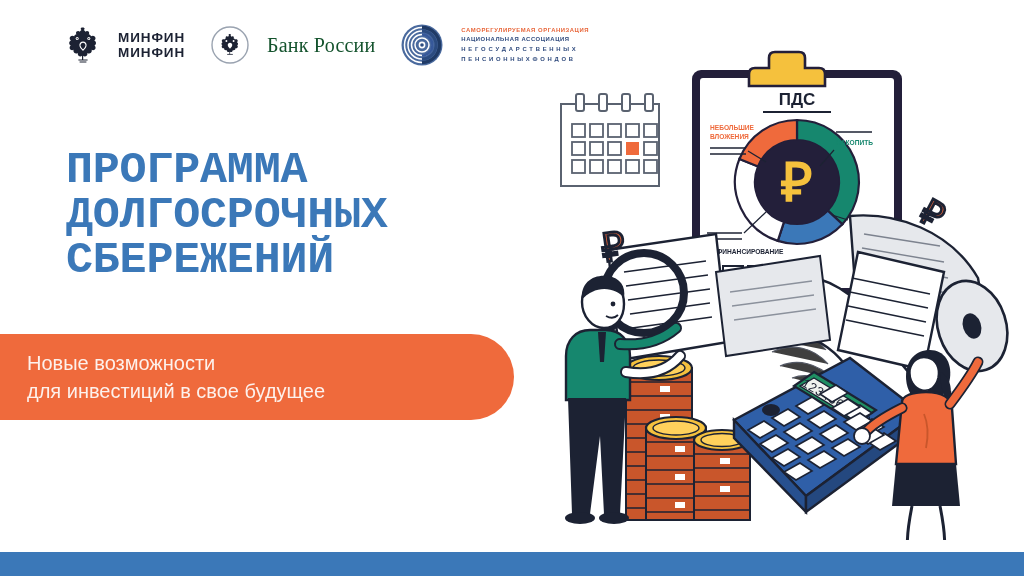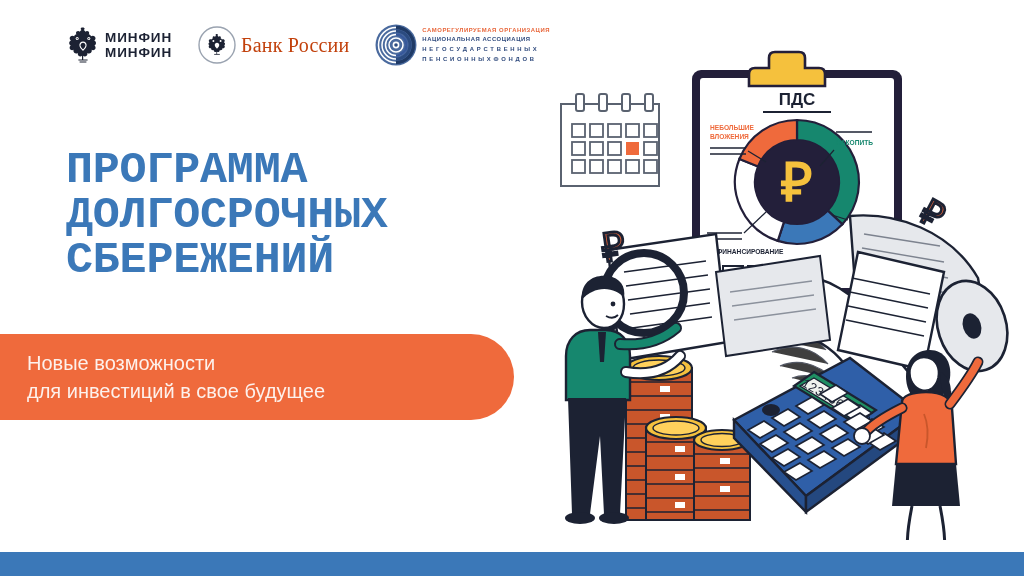--- a/index.html
+++ b/index.html
@@ -7,24 +7,24 @@
     width:1024px;height:576px;
     background:#ffffff;
     font-family:"Liberation Sans", sans-serif;
     overflow:hidden;
     position:relative;
   }
   .stage{position:absolute;inset:0;width:1024px;height:576px;overflow:hidden;background:#fff;}
 
   
   .logos{position:absolute;left:66px;top:24px;display:flex;align-items:center;gap:26px;}
-  .logo{display:flex;align-items:center;gap:5px;}
+  .logo{display:flex;align-items:center;gap:18px;}
   .logo-text{line-height:1.12;letter-spacing:.4px;}
   .minfin-text{font-size:13.5px;font-weight:700;color:#1c2233;letter-spacing:.9px;}
-  .bankrus-text{font-size:20px;color:#c2410c;font-family:"Liberation Serif", serif;letter-spacing:.2px;}
+  .bankrus-text{font-size:20px;color:#14532d;font-family:"Liberation Serif", serif;letter-spacing:.2px;}
   .napf-text{font-size:5.9px;font-weight:700;color:#2f4a7d;letter-spacing:.55px;line-height:1.62;}
   .napf-text .l1{color:#e8663a;}
   .emblem{display:block;}
 
   
   .headline{
     position:absolute;left:66px;top:118px;
     font-size:45px;font-weight:700;line-height:1.0;
     color:#3b78b8;letter-spacing:-0.2px;
     text-transform:uppercase;

